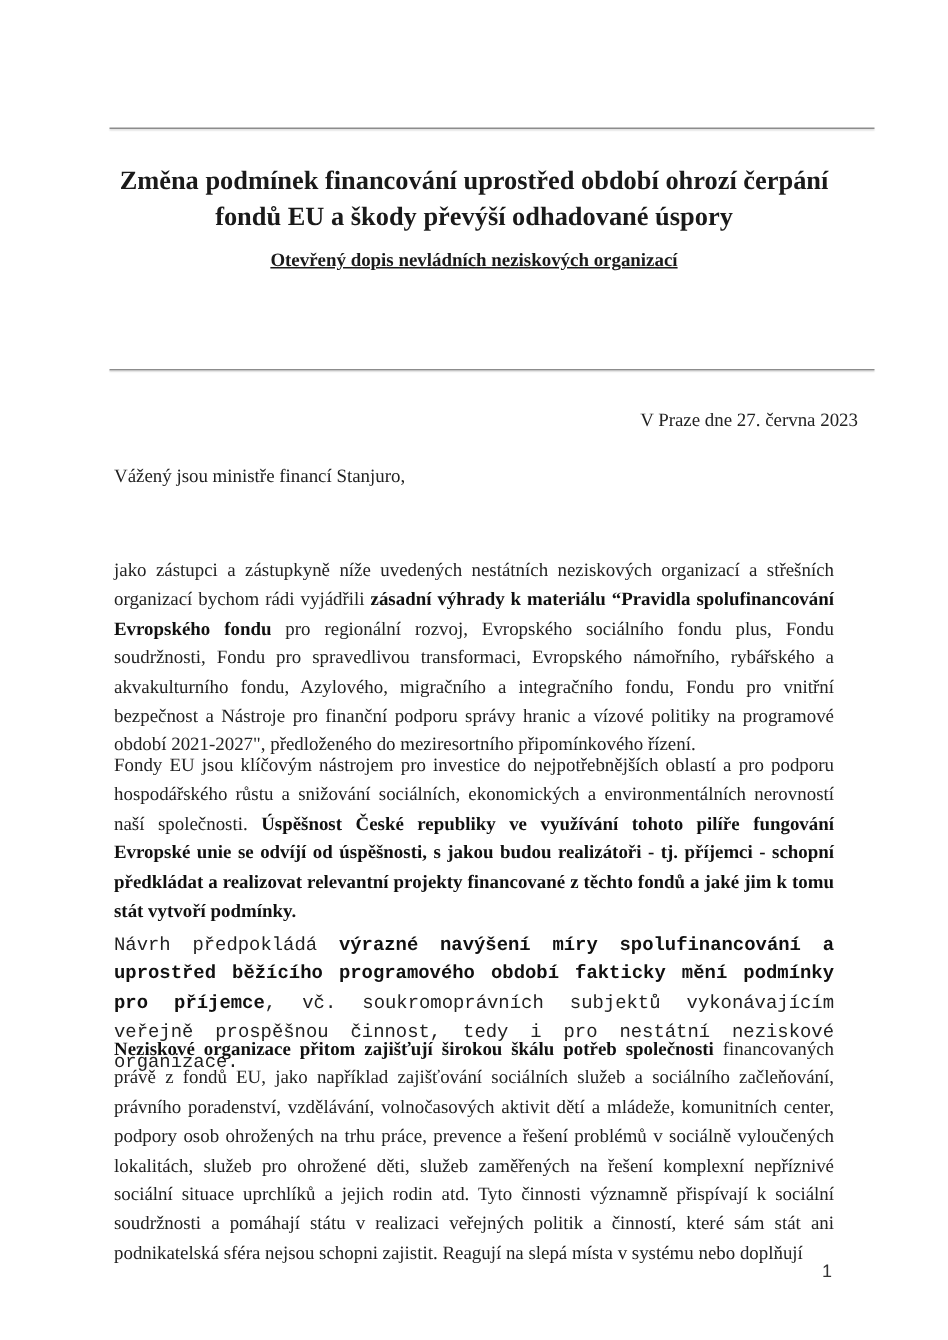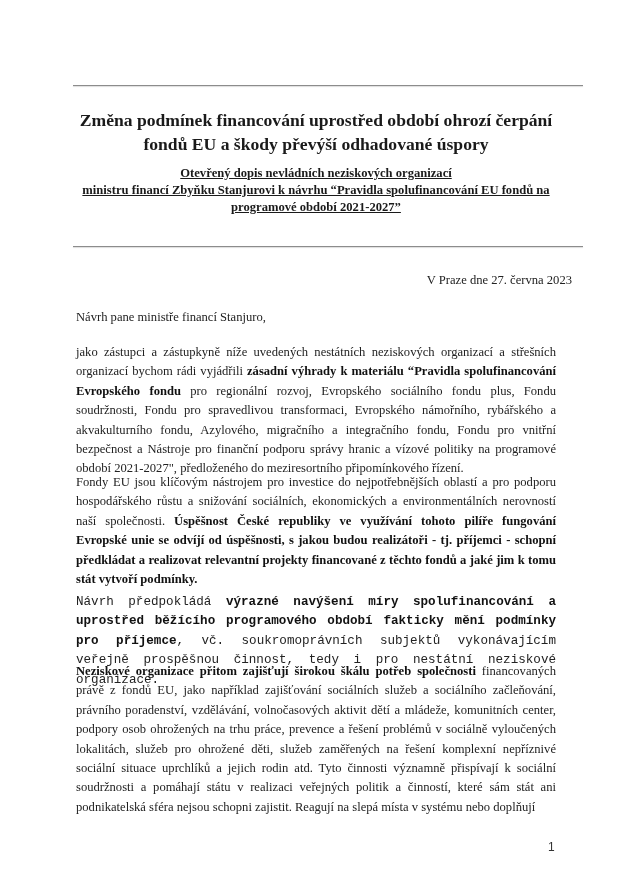--- a/index.html
+++ b/index.html
@@ -32,20 +32,21 @@
     font-size: 12.6px; line-height: 17px; text-align: left;
   }
   .salutation {
     position: absolute; left: 76px; top: 309px;
     font-size: 12.6px; line-height: 17px;
   }
   .para {
     position: absolute; left: 76px; width: 480px;
     font-size: 12.6px; line-height: 19.4px; text-align: justify;
     color: #222222;
+    margin-top: 28px;
   }
   .para b { color: #111111; }
   .p1 { top: 343px; }
   .p2 { top: 473px; }
   .p3 { top: 593px; font-family: Liberation Mono, monospace; }
   .p4 { top: 662px; }
   .pagenum {
     position: absolute; left: 548px; top: 840px;
     font-family: "Liberation Sans", "DejaVu Sans", sans-serif;
     font-size: 12px; color: #333333;
@@ -54,28 +55,27 @@
 </head>
 <body>
 
 <div class="page">
   <div class="rule top"></div>
 
   <div class="title">Změna podmínek financování uprostřed období ohrozí čerpání fondů EU a škody převýší odhadované úspory</div>
 
   <div class="subtitle">
     <div>Otevřený dopis nevládních neziskových organizací</div>
-    <div>ministru financí Zbyňku Stanjurovi k návrhu “Pravidla spolufinancování EU fondů na programové období 2021-2027”</div>
   </div>
 
   <div class="rule bottom"></div>
 
   <div class="date">V Praze dne 27. června 2023</div>
 
-  <div class="salutation">Návrh pane ministře financí Stanjuro,</div>
+  <div class="salutation">Vážený jsou ministře financí Stanjuro,</div>
 
   <div class="para p1">
     <span>jako zástupci a zástupkyně níže uvedených nestátních neziskových organizací a střešních organizací bychom rádi vyjádřili </span><b>zásadní výhrady k materiálu “Pravidla spolufinancování Evropského fondu</b><span> pro regionální rozvoj, Evropského sociálního fondu plus, Fondu soudržnosti, Fondu pro spravedlivou transformaci, Evropského námořního, rybářského a akvakulturního fondu, Azylového, migračního a integračního fondu, Fondu pro vnitřní bezpečnost a Nástroje pro finanční podporu správy hranic a vízové politiky na programové období 2021-2027", předloženého do meziresortního připomínkového řízení.</span>
   </div>
 
   <div class="para p2">
     <span>Fondy EU jsou klíčovým nástrojem pro investice do nejpotřebnějších oblastí a pro podporu hospodářského růstu a snižování sociálních, ekonomických a environmentálních nerovností naší společnosti. </span><b>Úspěšnost České republiky ve využívání tohoto pilíře fungování Evropské unie se odvíjí od úspěšnosti, s jakou budou realizátoři - tj. příjemci - schopní předkládat a realizovat relevantní projekty financované z těchto fondů a jaké jim k tomu stát vytvoří podmínky.</b>
   </div>
 
   <div class="para p3">

